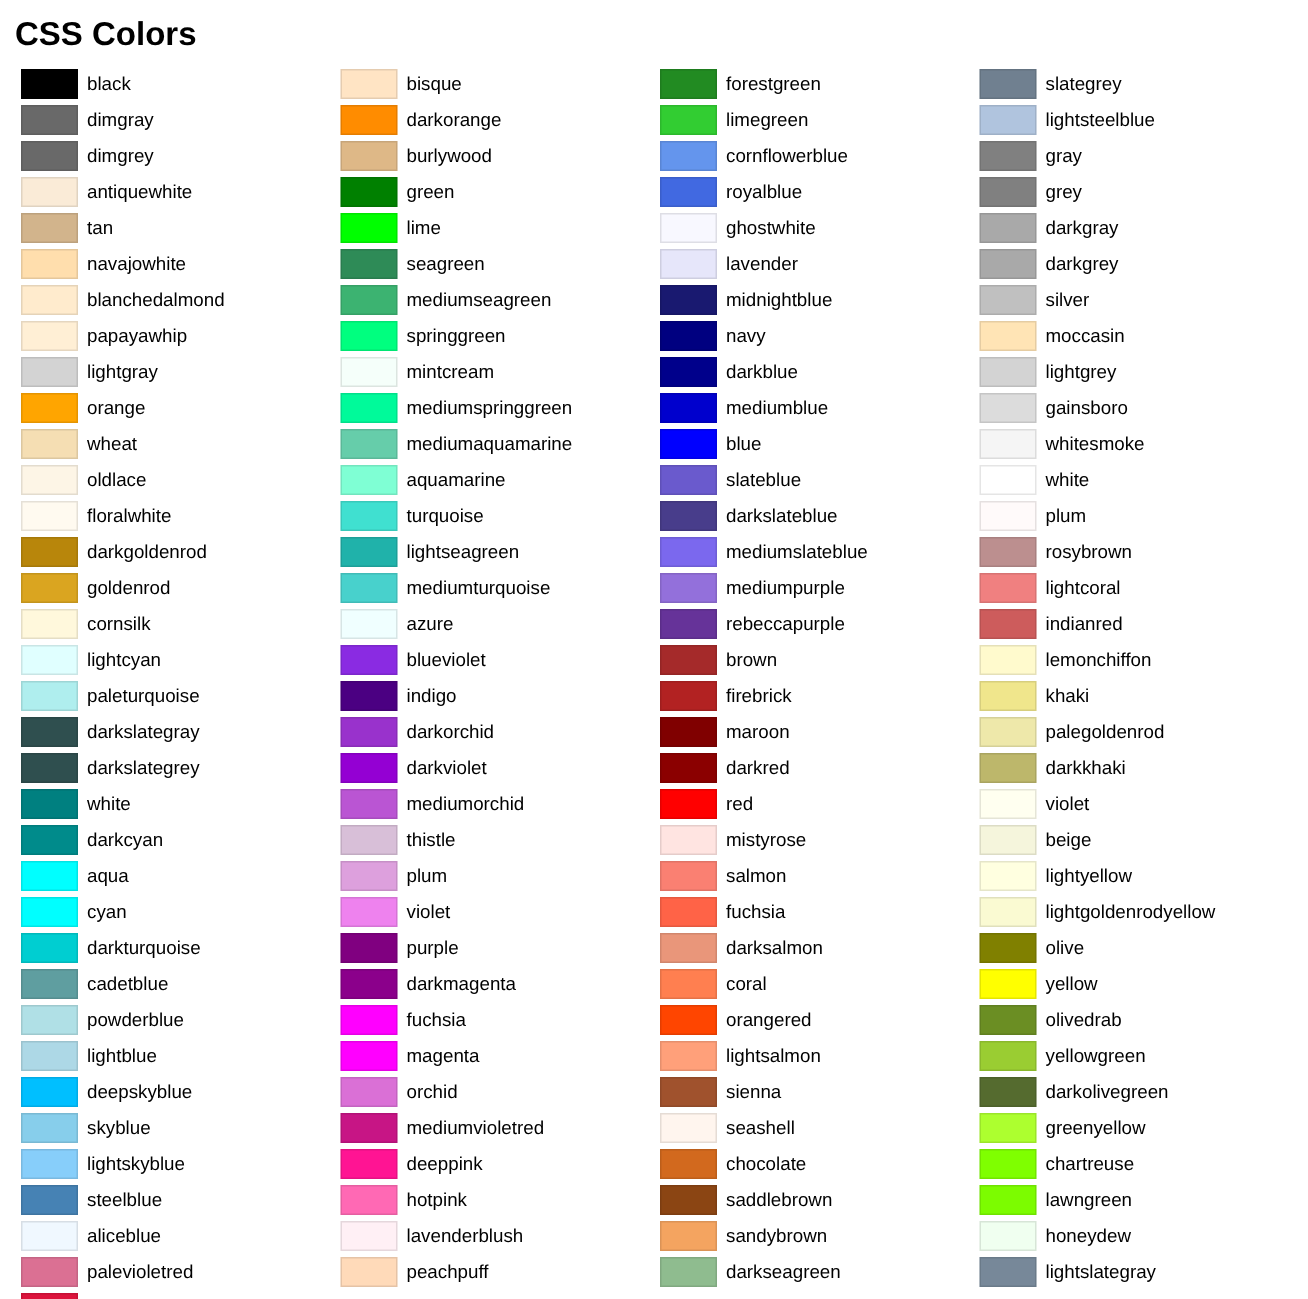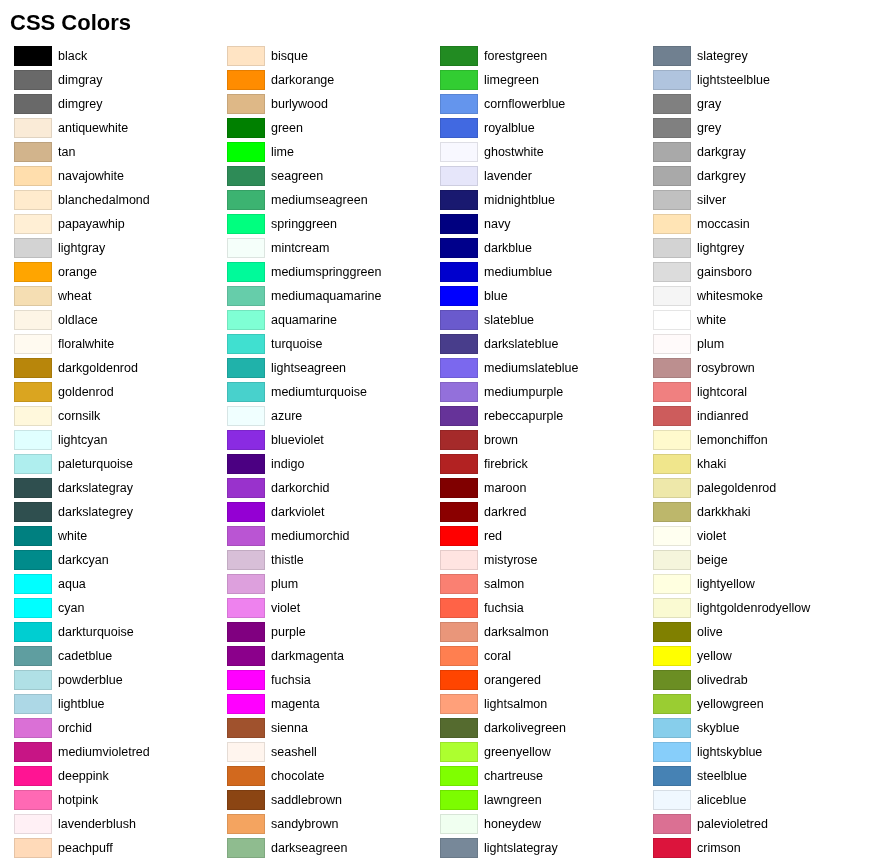--- a/index.html
+++ b/index.html
@@ -458,20 +458,24 @@
     </div>
     <div class="color-item">
       <div class="color-swatch" style="background-color: rgb(255, 160, 122);"></div>
       <span class="color-name">lightsalmon</span>
     </div>
     <div class="color-item">
       <div class="color-swatch" style="background-color: rgb(154, 205, 50);"></div>
       <span class="color-name">yellowgreen</span>
     </div>
     <div class="color-item">
+      <div class="color-swatch" style="background-color: rgb(0, 191, 255);"></div>
+      <span class="color-name">deepskyblue</span>
+    </div>
+    <div class="color-item">
       <div class="color-swatch" style="background-color: rgb(218, 112, 214);"></div>
       <span class="color-name">orchid</span>
     </div>
     <div class="color-item">
       <div class="color-swatch" style="background-color: rgb(160, 82, 45);"></div>
       <span class="color-name">sienna</span>
     </div>
     <div class="color-item">
       <div class="color-swatch" style="background-color: rgb(85, 107, 47);"></div>
       <span class="color-name">darkolivegreen</span>

